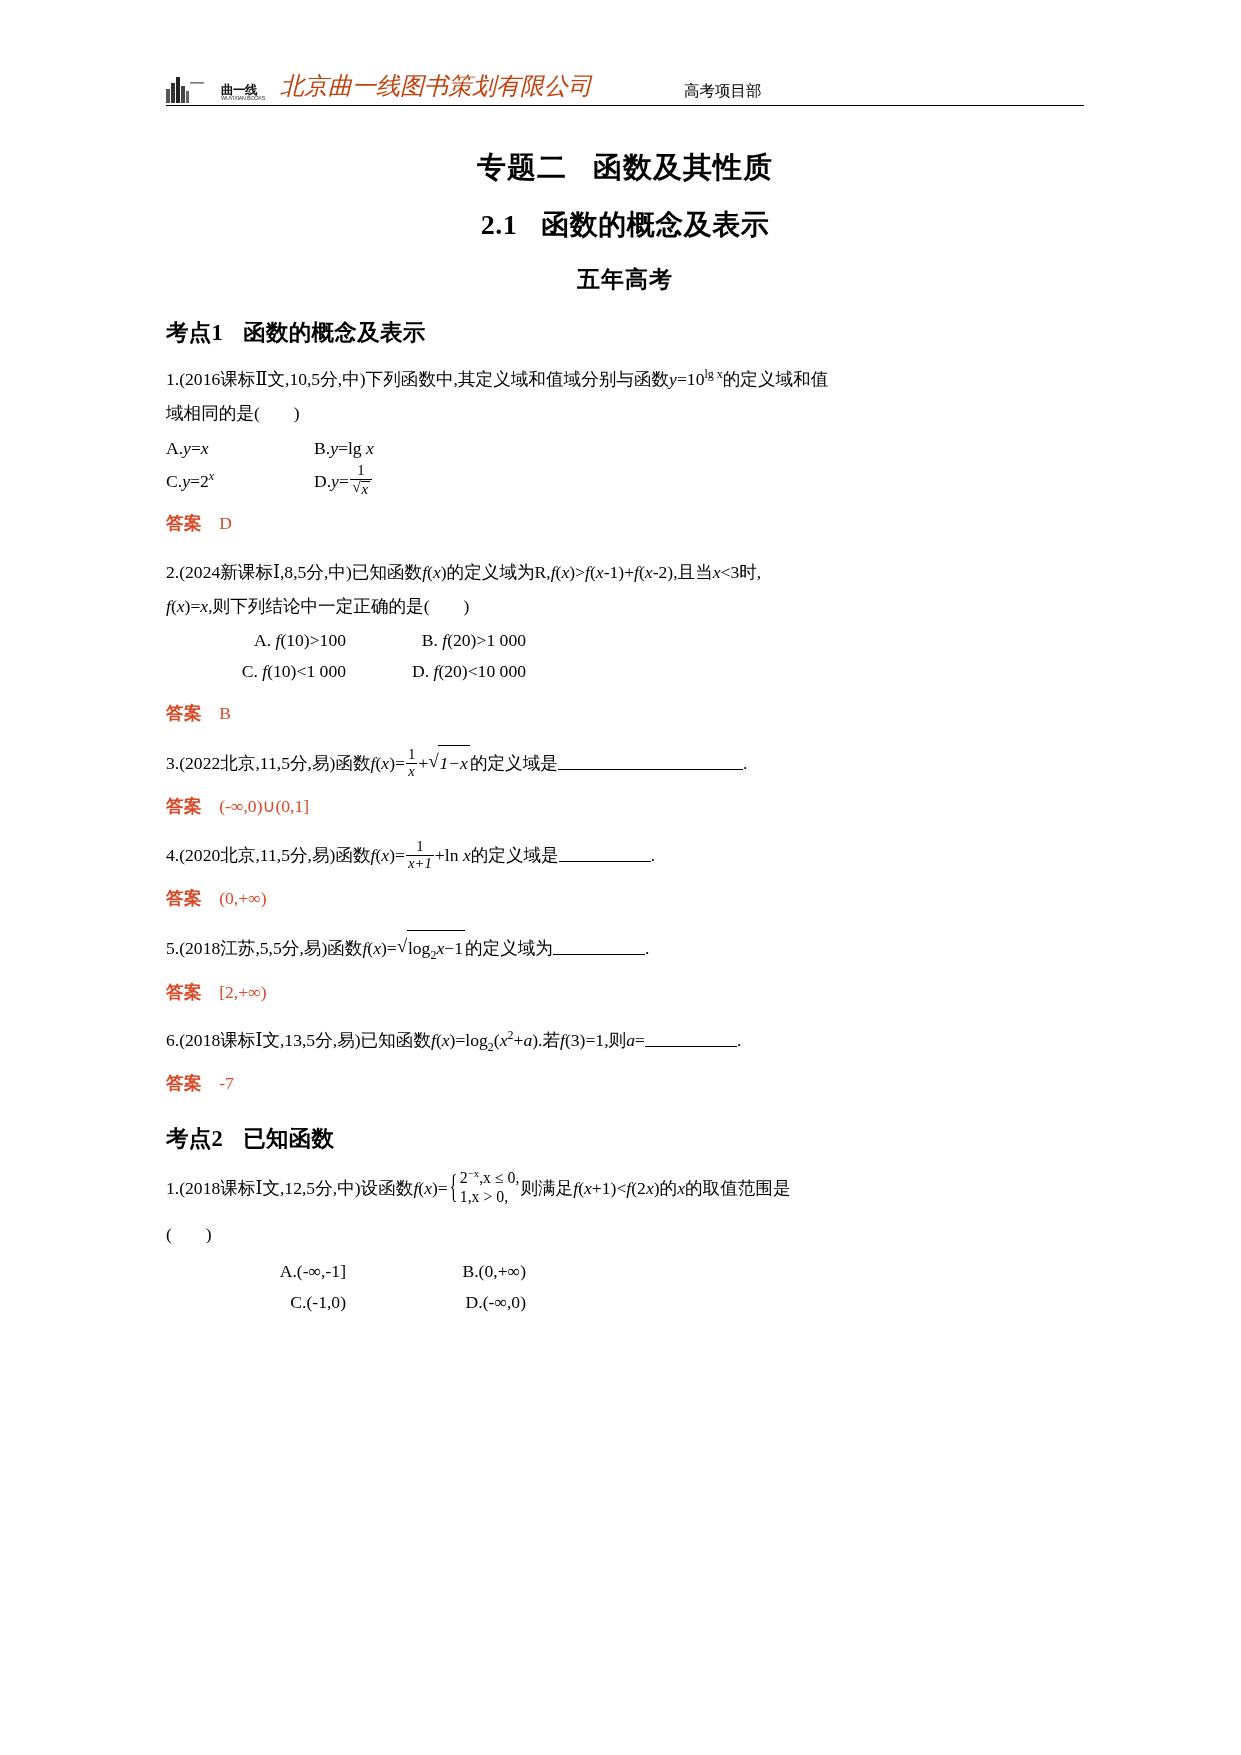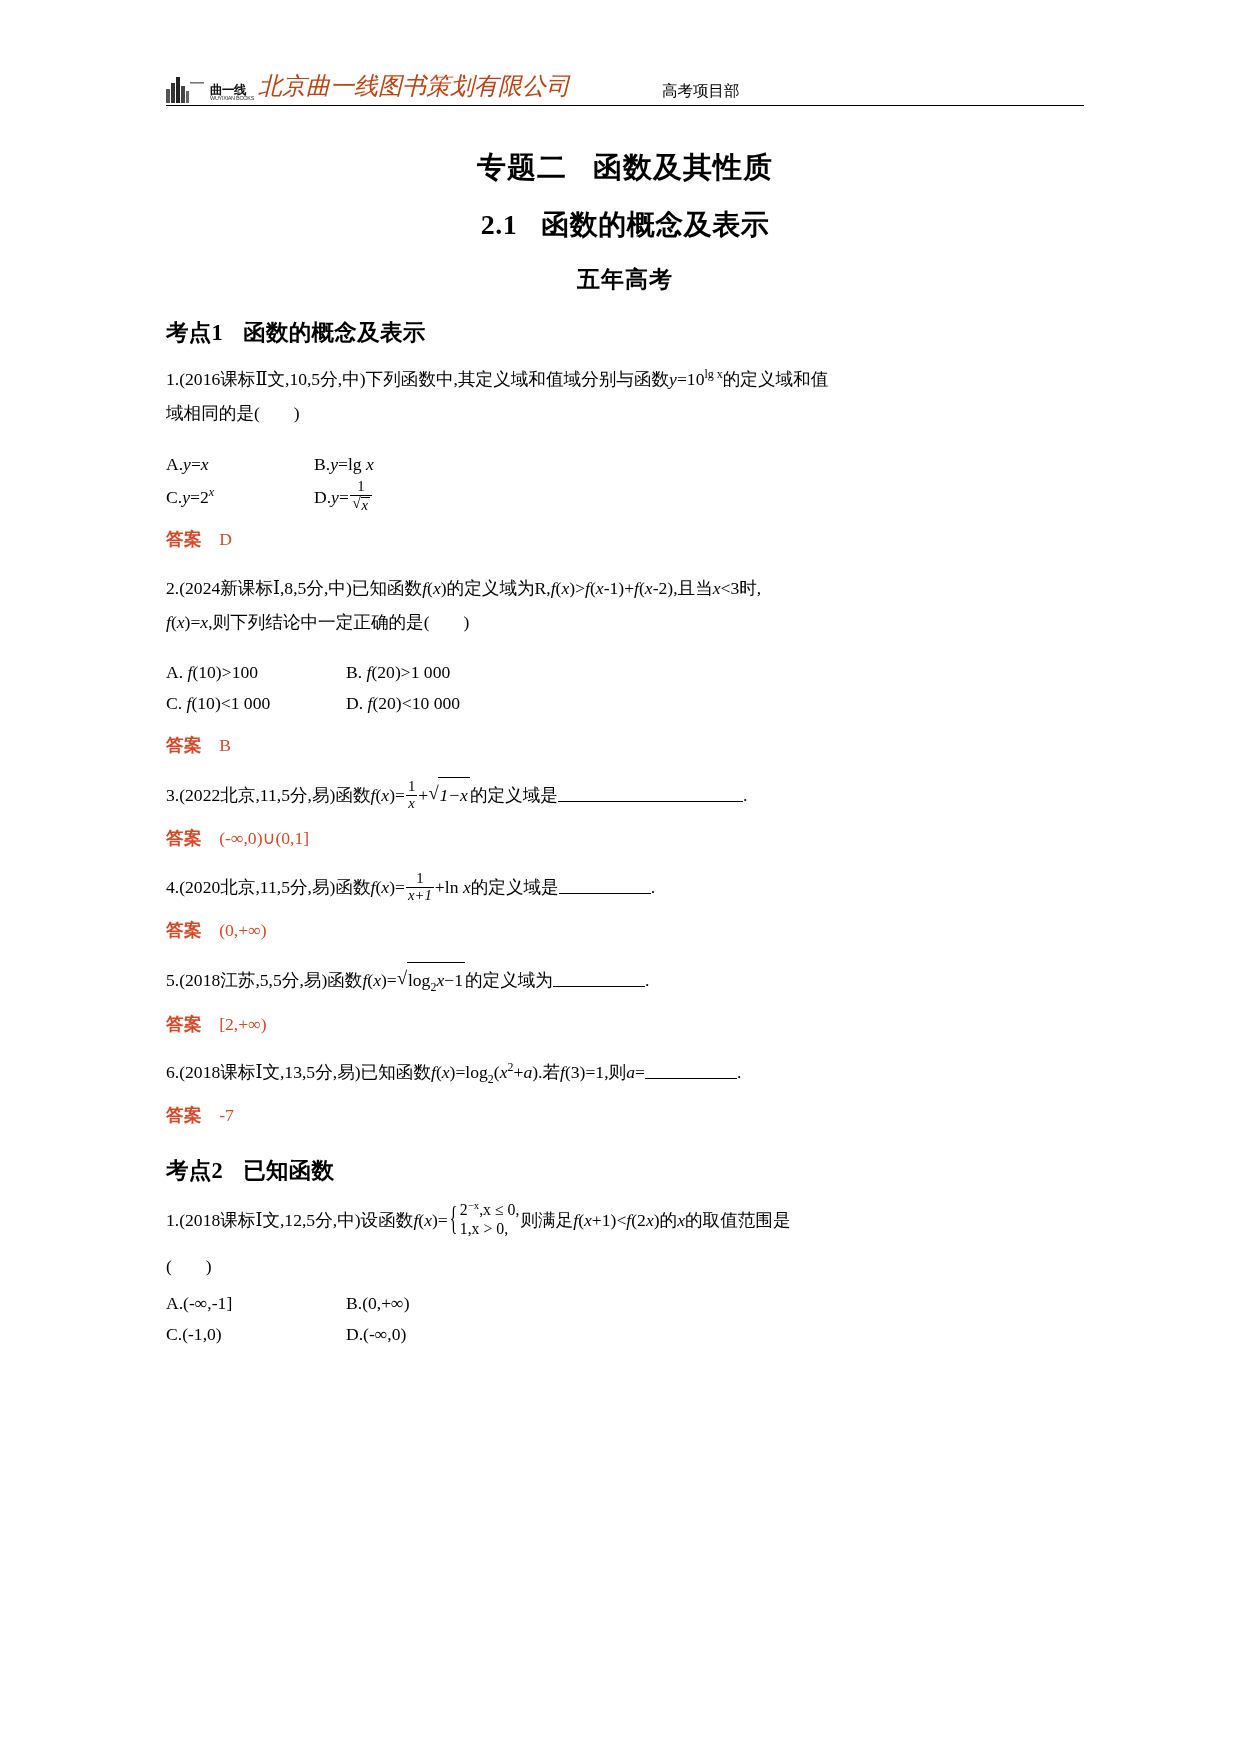--- a/index.html
+++ b/index.html
@@ -32,21 +32,21 @@
     position: relative;
     height: 50px;
     margin-top: 55px;
     border-bottom: 1.6px solid #000;
     display: flex;
     align-items: flex-end;
   }
   .logo-wrap {
     display: flex;
     align-items: flex-end;
-    gap: 4px;
+    gap: 15px;
     padding-bottom: 2px;
   }
   .logo-mark {
     display: block;
   }
   .logo-cn {
     display: flex;
     flex-direction: column;
     line-height: 1;
     font-family: "Liberation Sans", sans-serif;
@@ -130,28 +130,28 @@
     font-size: 17.6px;
     line-height: 1.95;
     margin-top: 14px;
     letter-spacing: 0px;
   }
   .q.tight { line-height: 1.55; }
   .q-line { white-space: normal; }
   .opts {
     font-size: 17.6px;
     line-height: 1.75;
-    margin-top: 18px;
+    margin-top: 2px;
   }
   .opt-row { display: block; }
   .opt {
     display: inline-block;
     min-width: 148px;
   }
-  .opt.w2 { min-width: 180px; }
+  .opt.w2 { min-width: 180px; text-align: right; }
   .ans {
     color: #d94826;
     font-size: 17.6px;
     margin-top: 9px;
     margin-bottom: 2px;
   }
   .ans .lbl {
     font-family: "Liberation Sans", sans-serif;
     font-weight: 700;
     letter-spacing: 0.5px;

